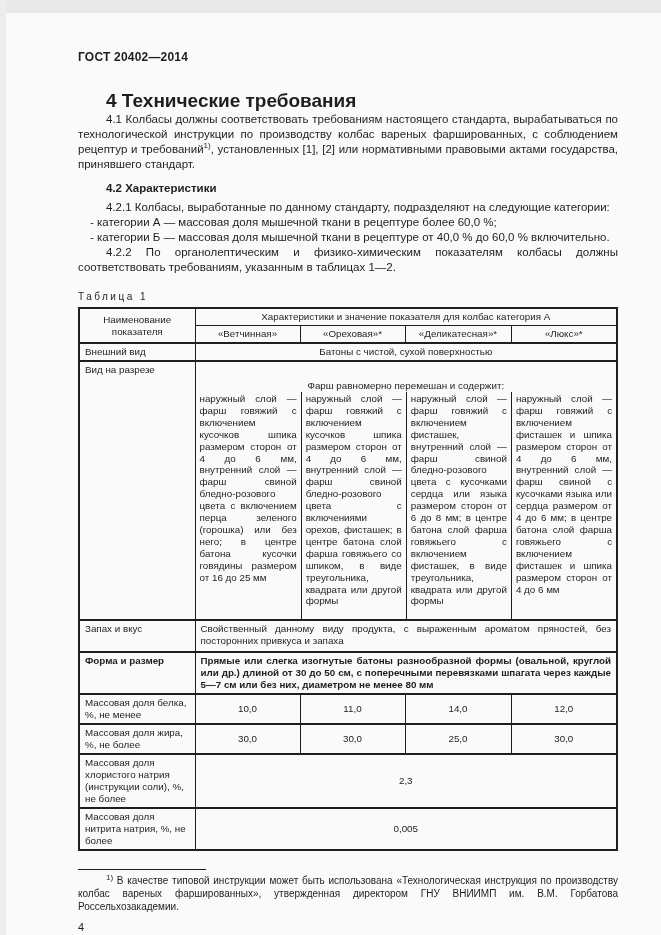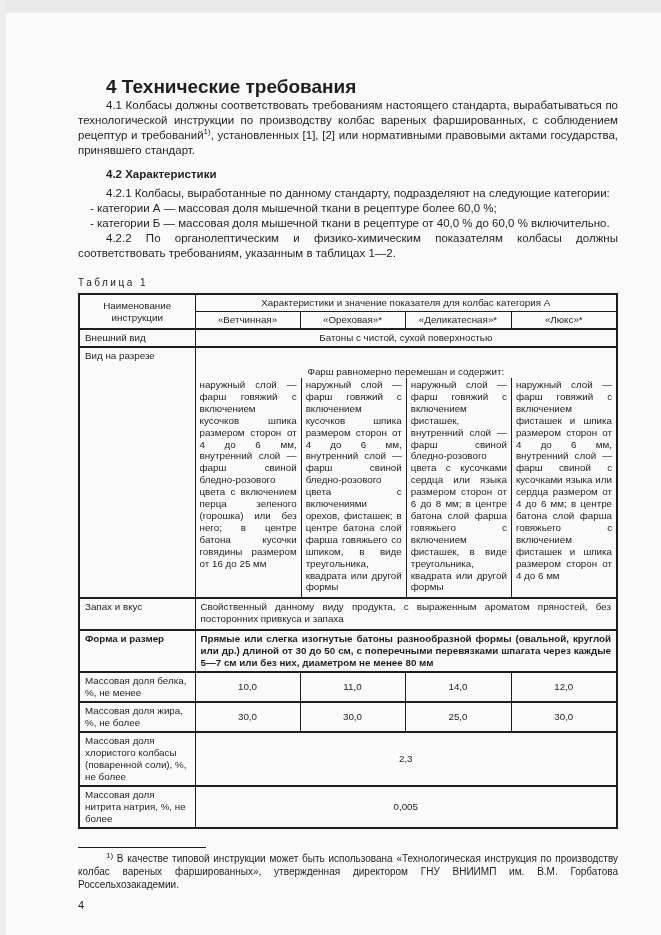--- a/index.html
+++ b/index.html
@@ -47,21 +47,21 @@
   .thin-top { border-top-width:1px; }
   .c-center { text-align:center; }
   .v-mid { vertical-align:middle; }
   .just { text-align:justify; }
   td.num { vertical-align:middle; text-align:center; }
 
   td.cut-cell { padding:0; }
   .cut-intro { text-align:center; padding:18px 4px 0; }
   .cut-grid { display:grid; grid-template-columns:1fr 1fr 1fr 1fr; }
   .cut-col {
-    padding:1px 4px 4px;
+    padding:1px 4px 12px;
     text-align:justify;
     border-left:1px solid #1e1e1e;
     line-height:11.9px;
   }
   .cut-col:first-child { border-left:none; }
 
   tr.r-appearance td { height:14px; }
   tr.r-smell td { height:32px;margin-left:36px; }
   tr.r-form td { height:30px;font-weight:bold; }
   tr.r-protein td, tr.r-fat td { height:28px; }
@@ -74,20 +74,21 @@
   .page-number { margin-top:8px; font-size:11px; }
 </style>
 </head>
 <body>
 
 <div class="edge-top"></div>
 <div class="edge-left"></div>
 
 <div class="content">
 
+  <div class="doc-header">ГОСТ 20402—2014</div>
 
   <div class="section-title">4 Технические требования</div>
 
   <p class="para"><span>4.1 Колбасы должны соответствовать требованиям настоящего стандарта, вырабатываться по технологической инструкции по производству колбас вареных фаршированных, с соблюдением рецептур и требований</span><sup>1)</sup><span>, установленных [1], [2] или нормативными правовыми актами государства, принявшего стандарт.</span></p>
 
   <div class="subsection-title">4.2 Характеристики</div>
 
   <p class="para" style="margin-top:6px">4.2.1 Колбасы, выработанные по данному стандарту, подразделяют на следующие категории:</p>
   <div class="list-item">- категории А — массовая доля мышечной ткани в рецептуре более 60,0 %;</div>
   <div class="list-item">- категории Б — массовая доля мышечной ткани в рецептуре от 40,0 % до 60,0 % включительно.</div>
@@ -98,21 +99,21 @@
   <table>
     <colgroup>
       <col style="width:116px">
         <col style="width:105px">
         <col style="width:105px">
         <col style="width:106px">
         <col style="width:106px">
     </colgroup>
     <tbody>
         <tr>
-      <th rowspan="2" class="c-center v-mid">Наименование инструкции</th>
+      <th rowspan="2" class="c-center v-mid">Наименование показателя</th>
       <td colspan="4" class="c-center">Характеристики и значение показателя для колбас категория А</td>
     </tr>
     <tr>
       <td class="c-center v-mid thin-top">«Ветчинная»</td>
       <td class="c-center v-mid thin-top">«Ореховая»*</td>
       <td class="c-center v-mid thin-top">«Деликатесная»*</td>
       <td class="c-center v-mid thin-top">«Люкс»*</td>
     </tr>
     <tr class="r-appearance">
       <td class="row-label">Внешний вид</td>
@@ -146,21 +147,21 @@
       <td class="num">12,0</td>
     </tr>
     <tr class="r-fat">
       <td class="row-label">Массовая доля жира, %, не более</td>
       <td class="num">30,0</td>
       <td class="num">30,0</td>
       <td class="num">25,0</td>
       <td class="num">30,0</td>
     </tr>
     <tr class="r-salt">
-      <td class="row-label">Массовая доля хлористого колбасы (поваренной соли), %, не более</td>
+      <td class="row-label">Массовая доля хлористого натрия (инструкции соли), %, не более</td>
       <td colspan="4" class="num">2,3</td>
     </tr>
     <tr class="r-nitrite">
       <td class="row-label">Массовая доля нитрита натрия, %, не более</td>
       <td colspan="4" class="num">0,005</td>
     </tr>
   </tbody>
     </table>
 
   <div class="footnote-block">

